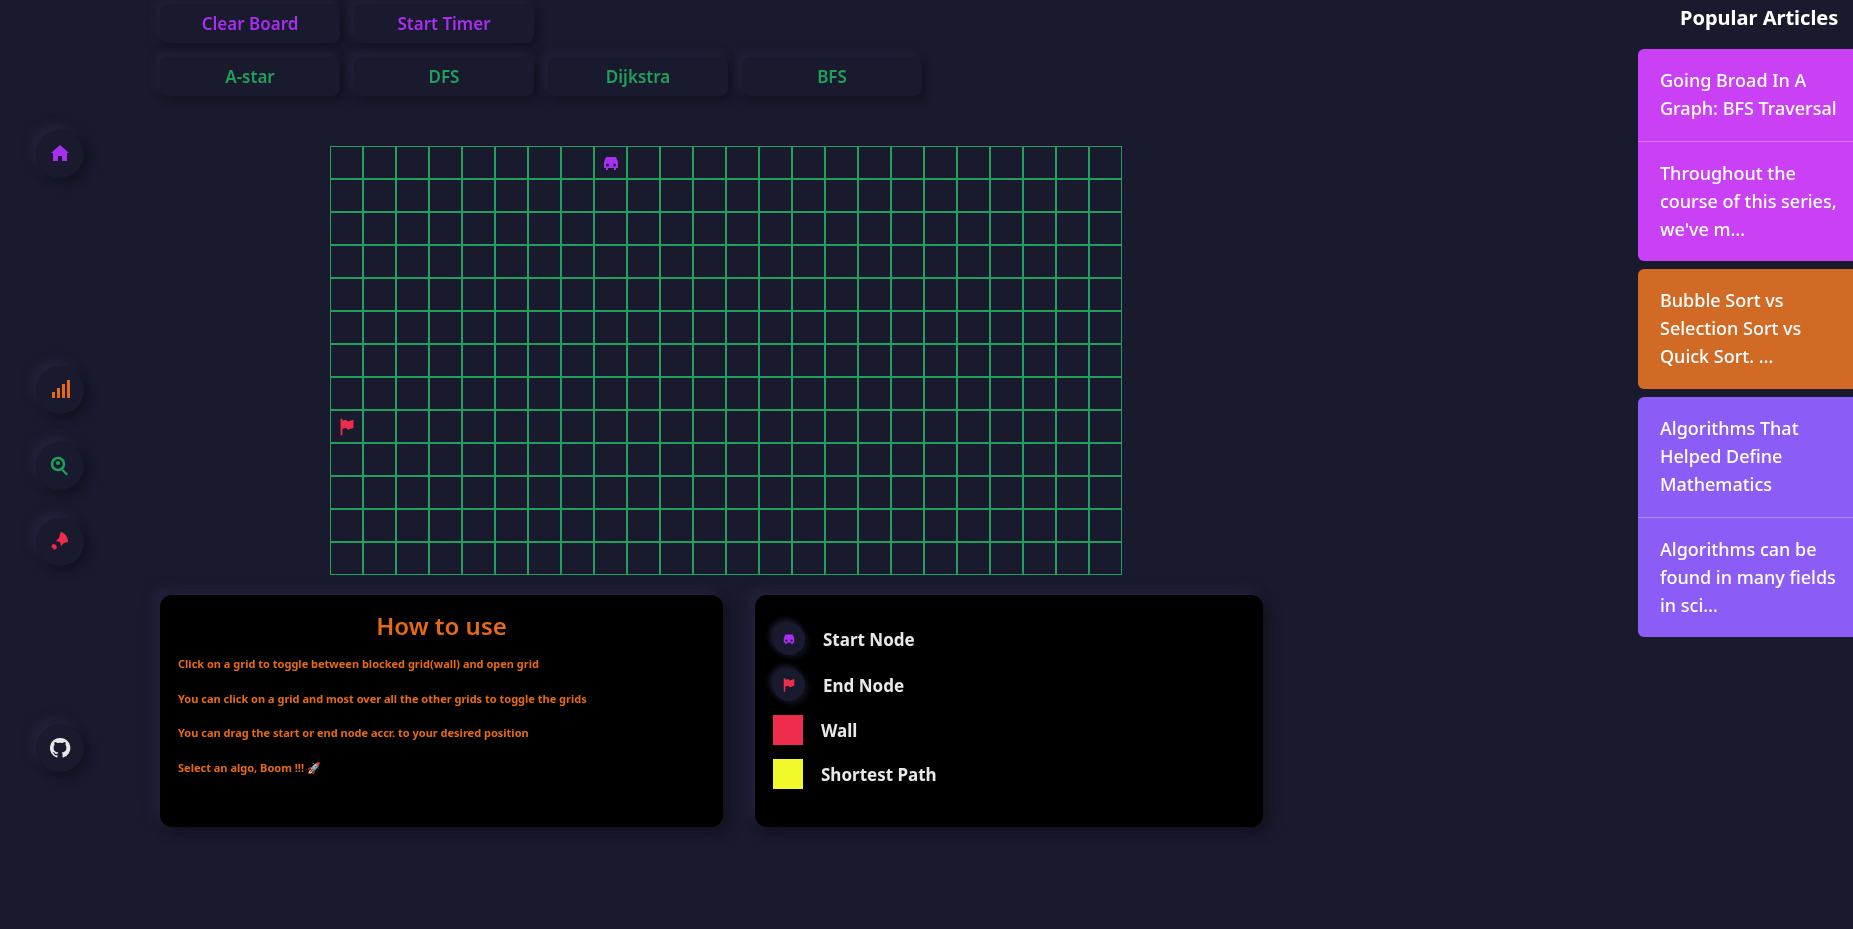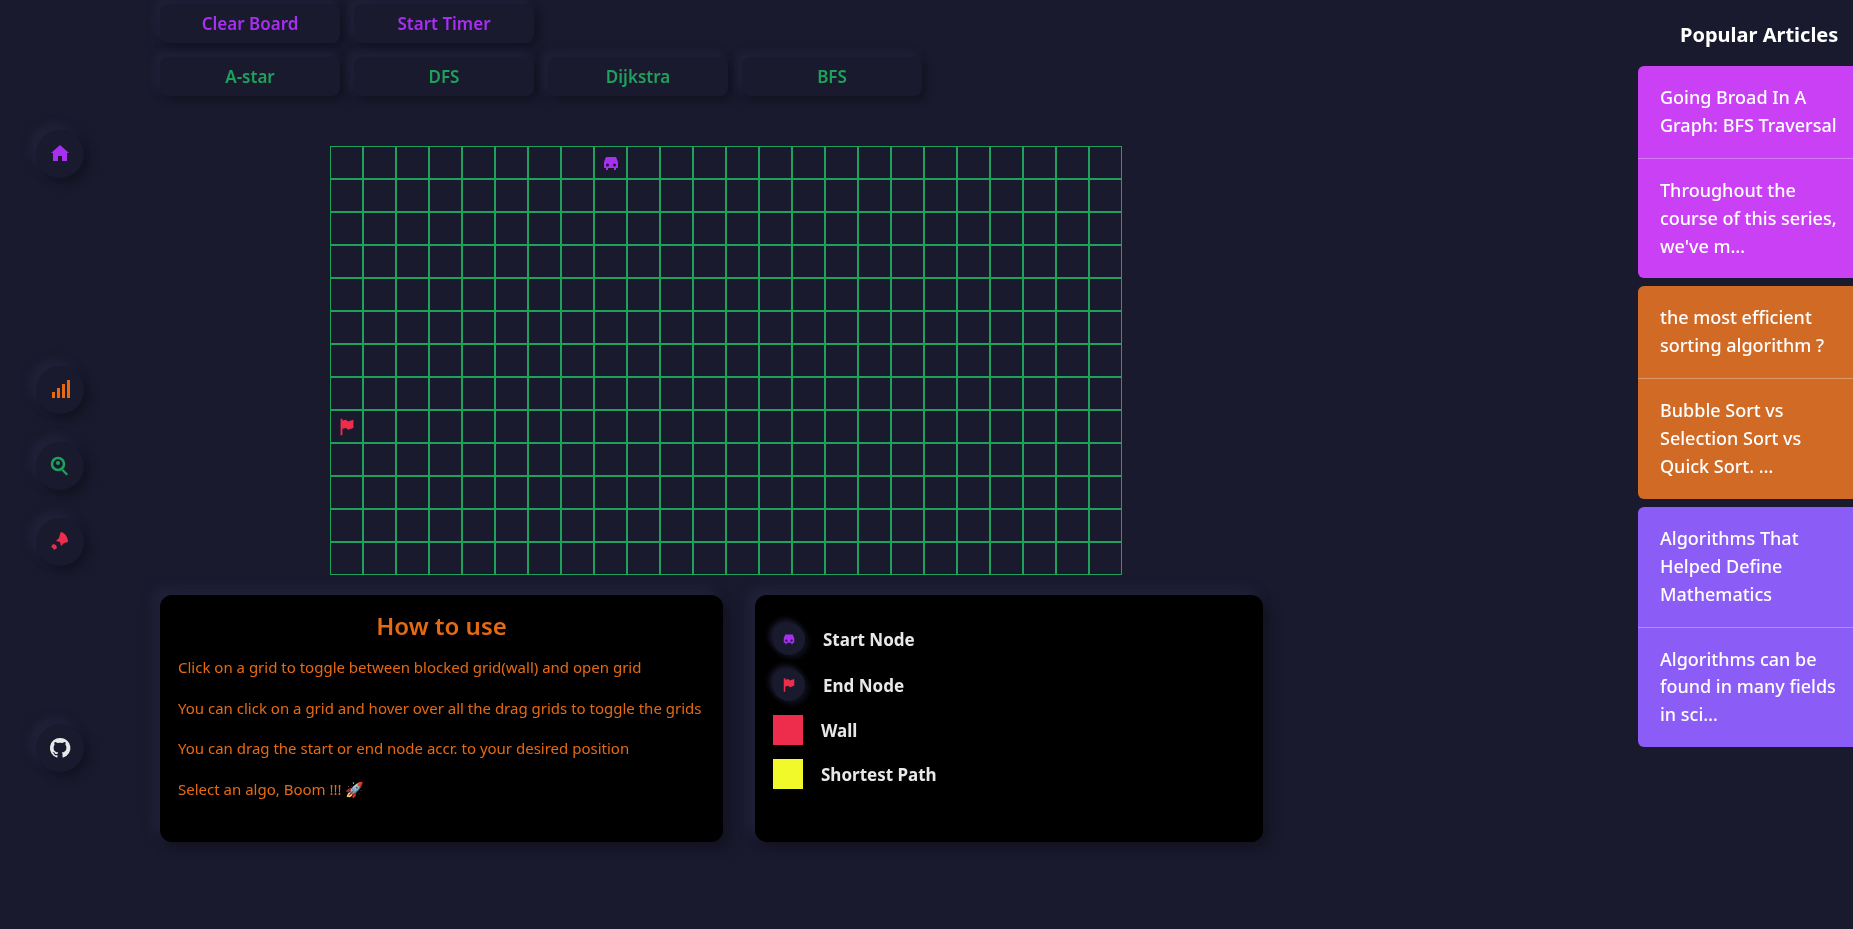--- a/index.html
+++ b/index.html
@@ -74,21 +74,21 @@
 
 .lower{display:flex;gap:32px;margin-top:20px;margin-left:0}
 .panel{
   background:#000000;
   box-shadow:6px 6px 12px #121221,-6px -6px 12px #22223b;
   border-radius:12px;
   padding:14px 18px 24px;
 }
 .howto{width:563px;color:#e66a13}
 .howto h3{text-align:center;color:#e66a13;font-weight:600;font-size:24px;margin-bottom:14px}
-.howto p{margin:0 0 18px;font-weight:400;font-size:15px;line-height:1.5}
+.howto p{margin:0 0 18px;font-weight:700;font-size:11px;line-height:1.5}
 .legend{width:508px;color:#e8e8e8}
 .lrgrow{display:flex;align-items:center;gap:18px;margin:14px 0}
 .lrgrow .chip{
   width:32px;height:32px;border-radius:50%;
   background:#1a1a2e;
   box-shadow:3px 3px 6px #121221,-3px -3px 6px #22223b;
   display:flex;align-items:center;justify-content:center;
 }
 .lrgrow .sq{width:30px;height:30px}
 .sq.red{background:#ee2c4b}
@@ -96,21 +96,21 @@
 .lrgrow span{font-weight:700;font-size:17px}
 
 
 .side{
   width:215px;
   padding:0 0 0 0;
   background:#1a1a2e;
 }
 .side h3{
   color:#fff;font-weight:700;font-size:20px;
-  padding:21px 0 18px 42px;
+  padding:4px 0 18px 42px;
 }
 .card{
   background:#c940f5;
   color:#fff;
   border-radius:6px 0 0 6px;
   margin-bottom:8px;
   overflow:hidden;
   cursor:pointer;
 }
 .card.orange{background:#d06a25}
@@ -520,21 +520,21 @@
           <div class="cell"></div>
           <div class="cell"></div>
           <div class="cell"></div>
         </div>
       </div>
 
     <div class="lower">
       <div class="panel howto">
         <h3>How to use</h3>
         <p>Click on a grid to toggle between blocked grid(wall) and open grid</p>
-        <p>You can click on a grid and hover over all the drag grids to toggle the grids</p>
+        <p>You can click on a grid and most over all the other grids to toggle the grids</p>
         <p>You can drag the start or end node accr. to your desired position</p>
         <p>Select an algo, Boom !!! 🚀</p>
       </div>
       <div class="panel legend">
         <div class="lrgrow">
           <div class="chip">
             <svg width="18" height="18" viewBox="0 0 24 24">
                 <path class="c-purple" d="M5 11l2-5h10l2 5v6h-2v2h-2v-2H9v2H7v-2H5v-6zm2 3a1.5 1.5 0 103 0 1.5 1.5 0 00-3 0zm7 0a1.5 1.5 0 103 0 1.5 1.5 0 00-3 0z"></path>
               </svg>
           </div>
@@ -561,21 +561,20 @@
   </div>
 
   <div class="side">
     <h3>Popular Articles</h3>
     <div id="cards">
         <div class="card ">
           <div class="sec">Going Broad In A Graph: BFS Traversal</div>
           <div class="sec">Throughout the course of this series, we've m…</div>
         </div>
         <div class="card orange">
-          <div class="sec">the most efficient sorting algorithm ?</div>
           <div class="sec">Bubble Sort vs Selection Sort vs Quick Sort. …</div>
         </div>
         <div class="card green">
           <div class="sec">Algorithms That Helped Define Mathematics</div>
           <div class="sec">Algorithms can be found in many fields in sci…</div>
         </div>
       </div>
   </div>
 </div>
 

